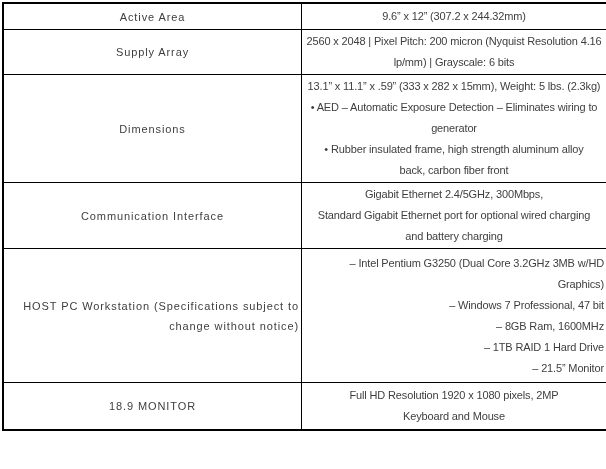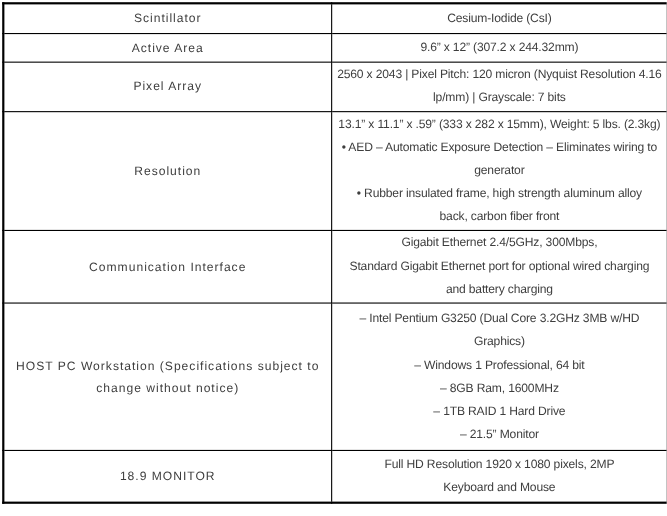--- a/index.html
+++ b/index.html
@@ -38,56 +38,48 @@
     letter-spacing: -0.15px;
     line-height: 21px;
   }
   .ln { white-space: nowrap; }
   tr.r0 td { height: 24px; }
   tr.r1 td { height: 23px; }
   tr.r2 td { height: 42px; }
   tr.r3 td { height: 104px; margin-top: 20px; }
   tr.r4 td { height: 24px; }
   tr.r5 td { height: 63px; }
-  tr.r6 td { height: 131px; }
+  tr.r6 td { height: 131px; text-align: right; }
   tr.r7 td { height: 44px; }
 </style>
 </head>
 <body>
 
 <table class="spec-table">
   <tbody>
-    <tr class="r0">
-      <td class="label-cell">
-          <div class="ln">Scintillator</div>
-        </td>
-      <td class="value-cell">
-          <div class="ln">Cesium-Iodide (CsI)</div>
-        </td>
-    </tr>
     <tr class="r1">
       <td class="label-cell">
           <div class="ln">Active Area</div>
         </td>
       <td class="value-cell">
           <div class="ln">9.6” x 12” (307.2 x 244.32mm)</div>
         </td>
     </tr>
     <tr class="r2">
       <td class="label-cell">
-          <div class="ln">Pixel Array</div>
+          <div class="ln">Supply Array</div>
         </td>
       <td class="value-cell">
-          <div class="ln">2560 x 2043 | Pixel Pitch: 120 micron (Nyquist Resolution 4.16</div>
-          <div class="ln">lp/mm) | Grayscale: 7 bits</div>
+          <div class="ln">2560 x 2048 | Pixel Pitch: 200 micron (Nyquist Resolution 4.16</div>
+          <div class="ln">lp/mm) | Grayscale: 6 bits</div>
         </td>
     </tr>
     <tr class="r3">
       <td class="label-cell">
-          <div class="ln">Resolution</div>
+          <div class="ln">Dimensions</div>
         </td>
       <td class="value-cell">
           <div class="ln">13.1” x 11.1” x .59” (333 x 282 x 15mm), Weight: 5 lbs. (2.3kg)</div>
           <div class="ln">• AED – Automatic Exposure Detection – Eliminates wiring to</div>
           <div class="ln">generator</div>
           <div class="ln">• Rubber insulated frame, high strength aluminum alloy</div>
           <div class="ln">back, carbon fiber front</div>
         </td>
     </tr>
     <tr class="r5">
@@ -101,21 +93,21 @@
         </td>
     </tr>
     <tr class="r6">
       <td class="label-cell">
           <div class="ln">HOST PC Workstation (Specifications subject to</div>
           <div class="ln">change without notice)</div>
         </td>
       <td class="value-cell">
           <div class="ln">– Intel Pentium G3250 (Dual Core 3.2GHz 3MB w/HD</div>
           <div class="ln">Graphics)</div>
-          <div class="ln">– Windows 1 Professional, 64 bit</div>
+          <div class="ln">– Windows 7 Professional, 47 bit</div>
           <div class="ln">– 8GB Ram, 1600MHz</div>
           <div class="ln">– 1TB RAID 1 Hard Drive</div>
           <div class="ln">– 21.5” Monitor</div>
         </td>
     </tr>
     <tr class="r7">
       <td class="label-cell">
           <div class="ln">18.9 MONITOR</div>
         </td>
       <td class="value-cell">

